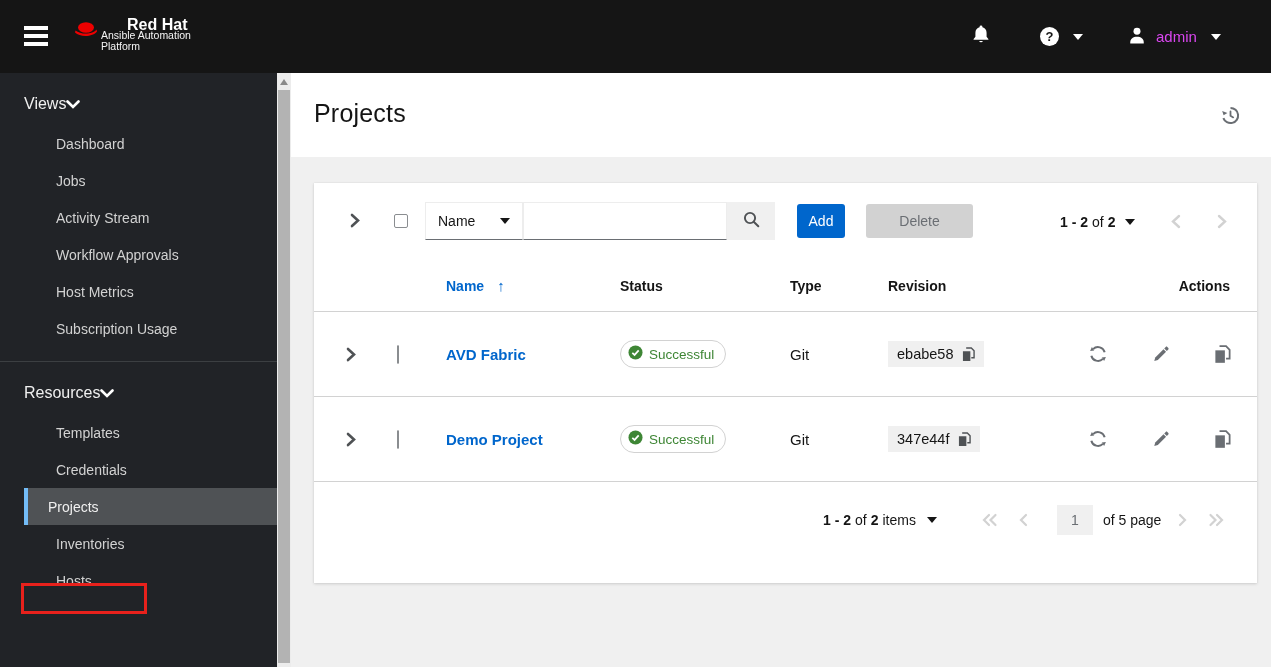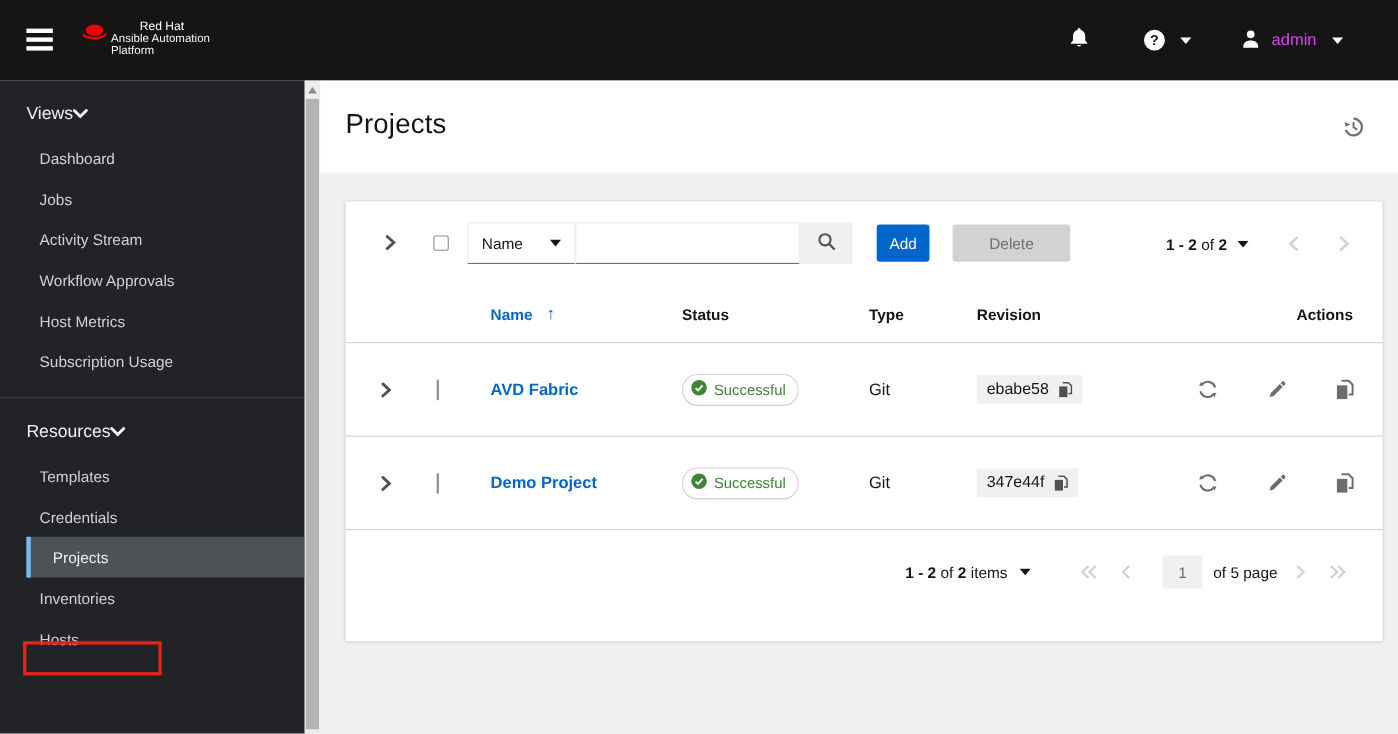--- a/index.html
+++ b/index.html
@@ -5,34 +5,34 @@
   * { margin:0; padding:0; box-sizing:border-box; }
   html,body { width:1271px; height:667px; overflow:hidden; }
   body { font-family:"Liberation Sans", sans-serif; background:#f0f0f0; position:relative; }
 
   
   .masthead { position:absolute; left:0; top:0; width:1271px; height:73px; background:#151515; z-index:30; }
   .hamburger { position:absolute; left:24px; top:26px; width:24px; height:20px; cursor:pointer; }
   .hamburger span { display:block; width:24px; height:3.5px; background:#fff; margin-bottom:4.5px; }
   .brand { position:absolute; left:72px; top:19px; display:flex; align-items:flex-start; }
   .brand-text { margin-left:3px; color:#fff; }
-  .brand-title { font-size:11px; font-weight:normal; line-height:11px;padding-left:26px; }
+  .brand-title { font-size:16px; font-weight:bold; line-height:11px;padding-left:26px; }
   .brand-sub { font-size:10.5px; line-height:9.5px; margin-top:1px; color:#f5f5f5; }
   .mh-right-btn { position:absolute; top:0; height:73px; display:flex; align-items:center; cursor:pointer; }
   .mh-bell { left:972px; }
   .mh-help { left:1040px; }
   .mh-user { left:1128px; color:#d946ef; font-size:15px; }
   .help-circle { width:19px; height:19px; border-radius:50%; background:#fff; color:#151515; font-size:13px; font-weight:bold; display:flex; align-items:center; justify-content:center; }
   .caret-down-w { width:0; height:0; border-left:5px solid transparent; border-right:5px solid transparent; border-top:6px solid #fff; margin-left:14px; }
   .username { margin-left:10px; }
 
   
   .sidebar { position:absolute; left:0; top:73px; width:277px; height:594px; background:#212327; z-index:10; }
   .nav-group-head { display:flex; align-items:center; justify-content:flex-start; padding:22px 24px 12px 24px; color:#f0f0f0; font-size:16px; cursor:pointer; }
-  .nav-item { height:37px; display:flex; align-items:center; padding-left:36px; color:#d2d2d2; font-size:14px; cursor:pointer; list-style:none; }
+  .nav-item { height:37px; display:flex; align-items:center; padding-left:56px; color:#d2d2d2; font-size:14px; cursor:pointer; list-style:none; }
   .nav-item.selected { margin-left:24px; padding-left:20px; border-left:4px solid #73bcf7; background:#4f5255; color:#f0f0f0; }
   .nav-divider { border-top:1px solid #3c3f42; margin-top:14px; }
   ul.nav-list { list-style:none; }
   .annotation-box { position:absolute; left:21px; top:583px; width:126px; height:31px; border:3px solid #e8211c; z-index:40; pointer-events:none; }
 
   
   .v-scrollbar { position:absolute; left:277px; top:73px; width:14px; height:594px; background:#ececec; z-index:11; }
   .v-scrollbar .arrow-up { width:0; height:0; border-left:4px solid transparent; border-right:4px solid transparent; border-bottom:6px solid #8a8a8a; margin:6px auto 4px auto; }
   .v-scrollbar .thumb { position:absolute; left:1px; top:17px; width:12px; height:573px; background:#b3b3b3; }
 

